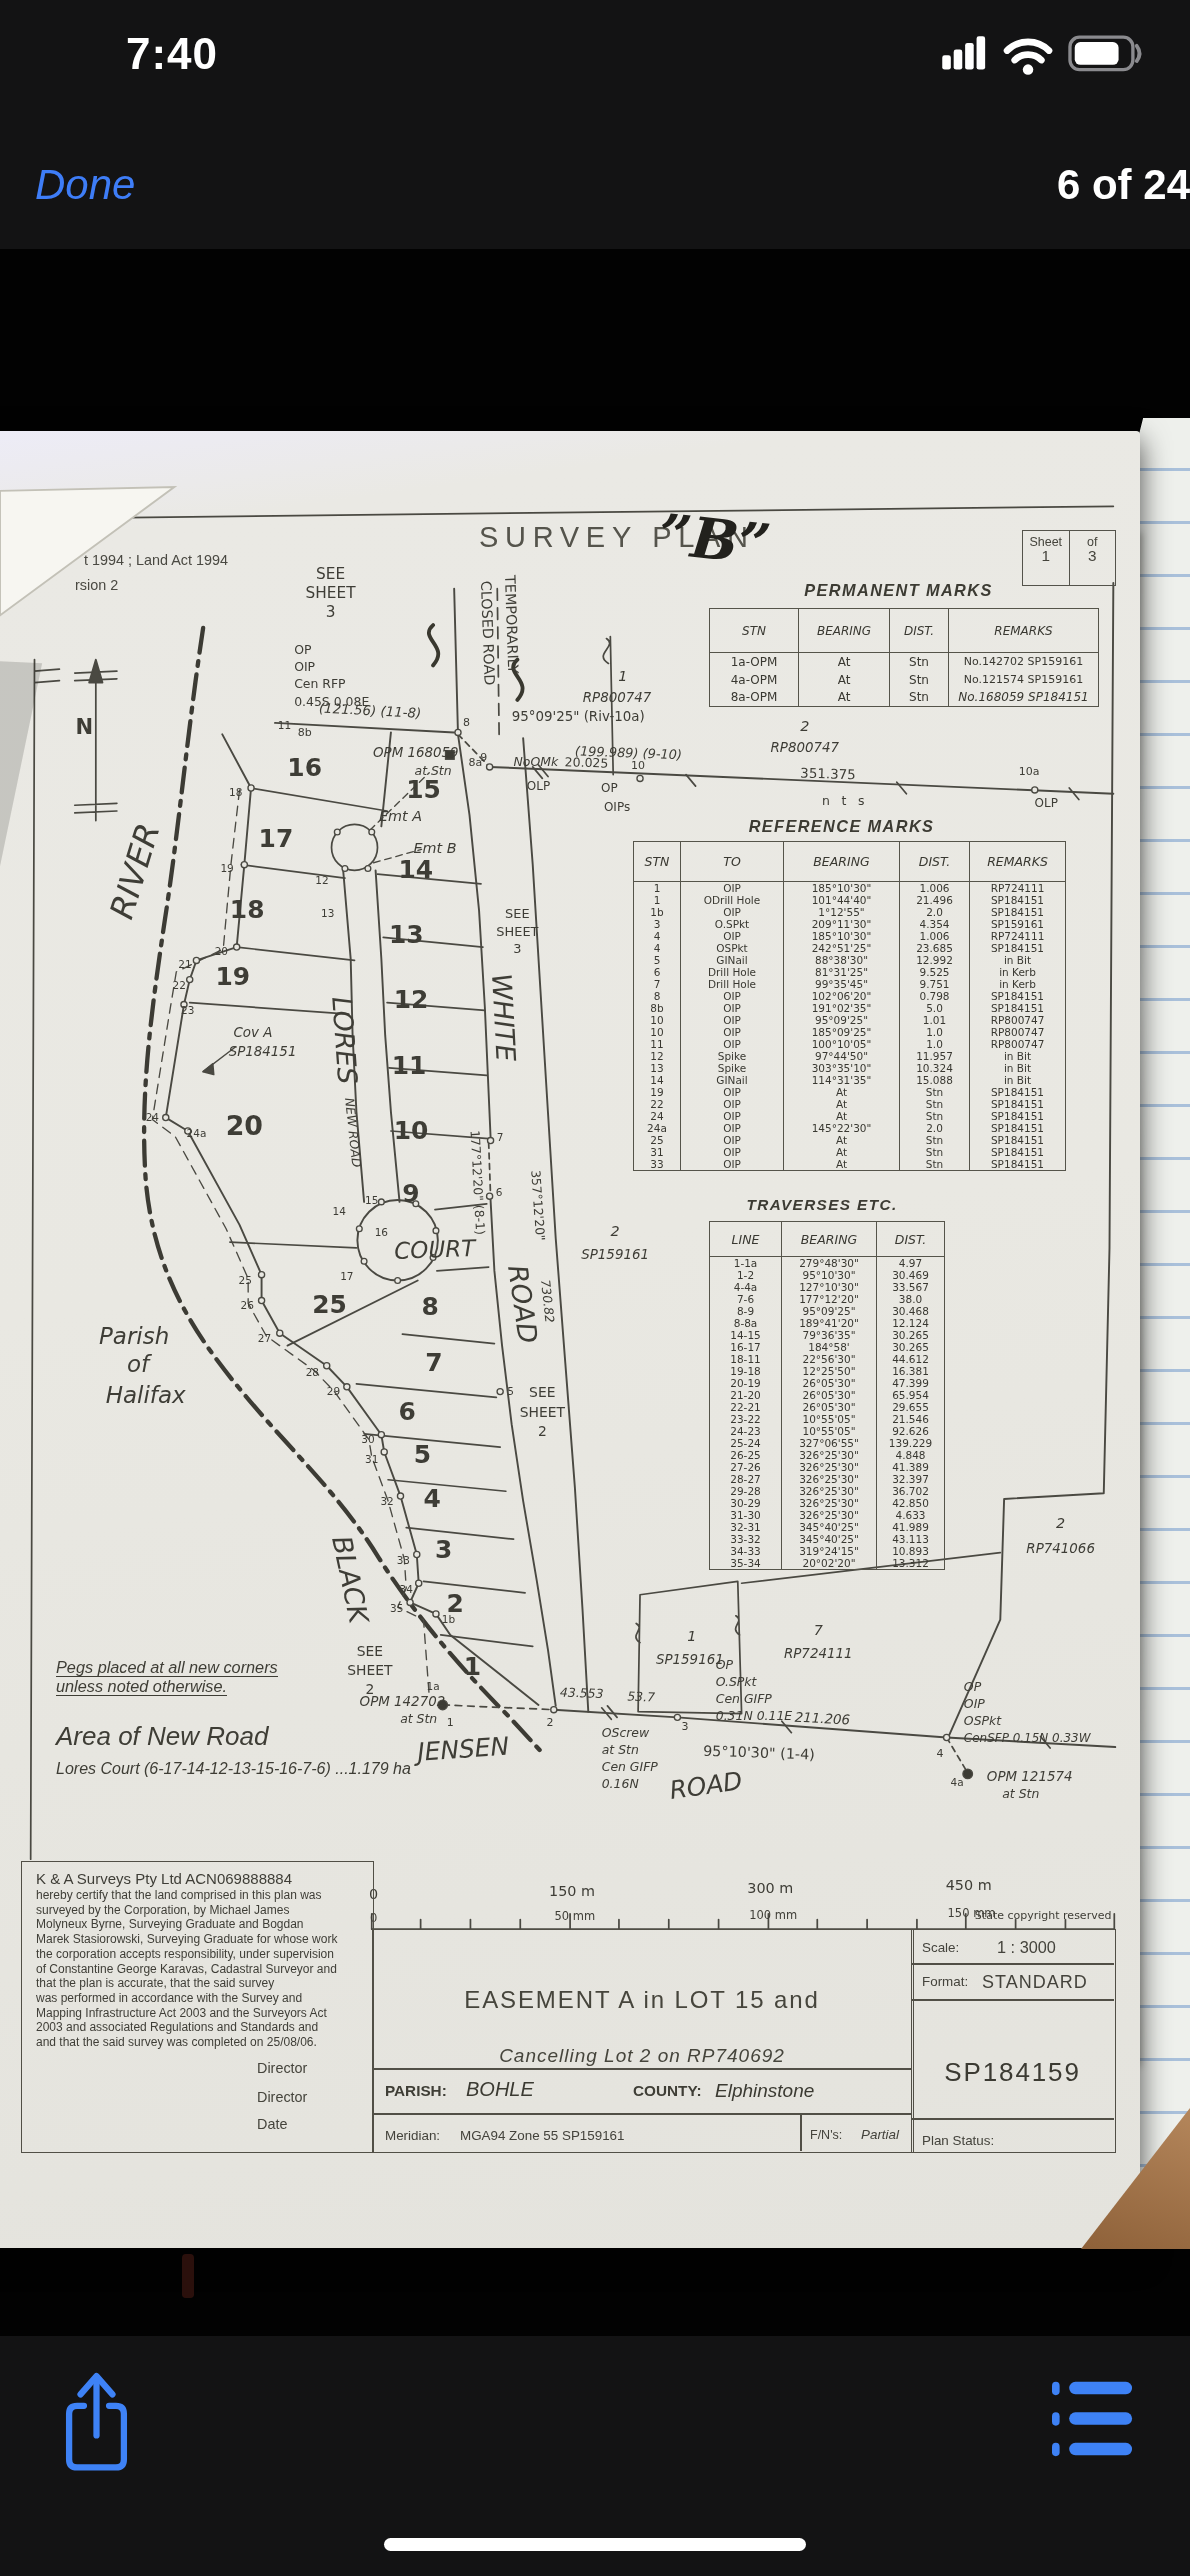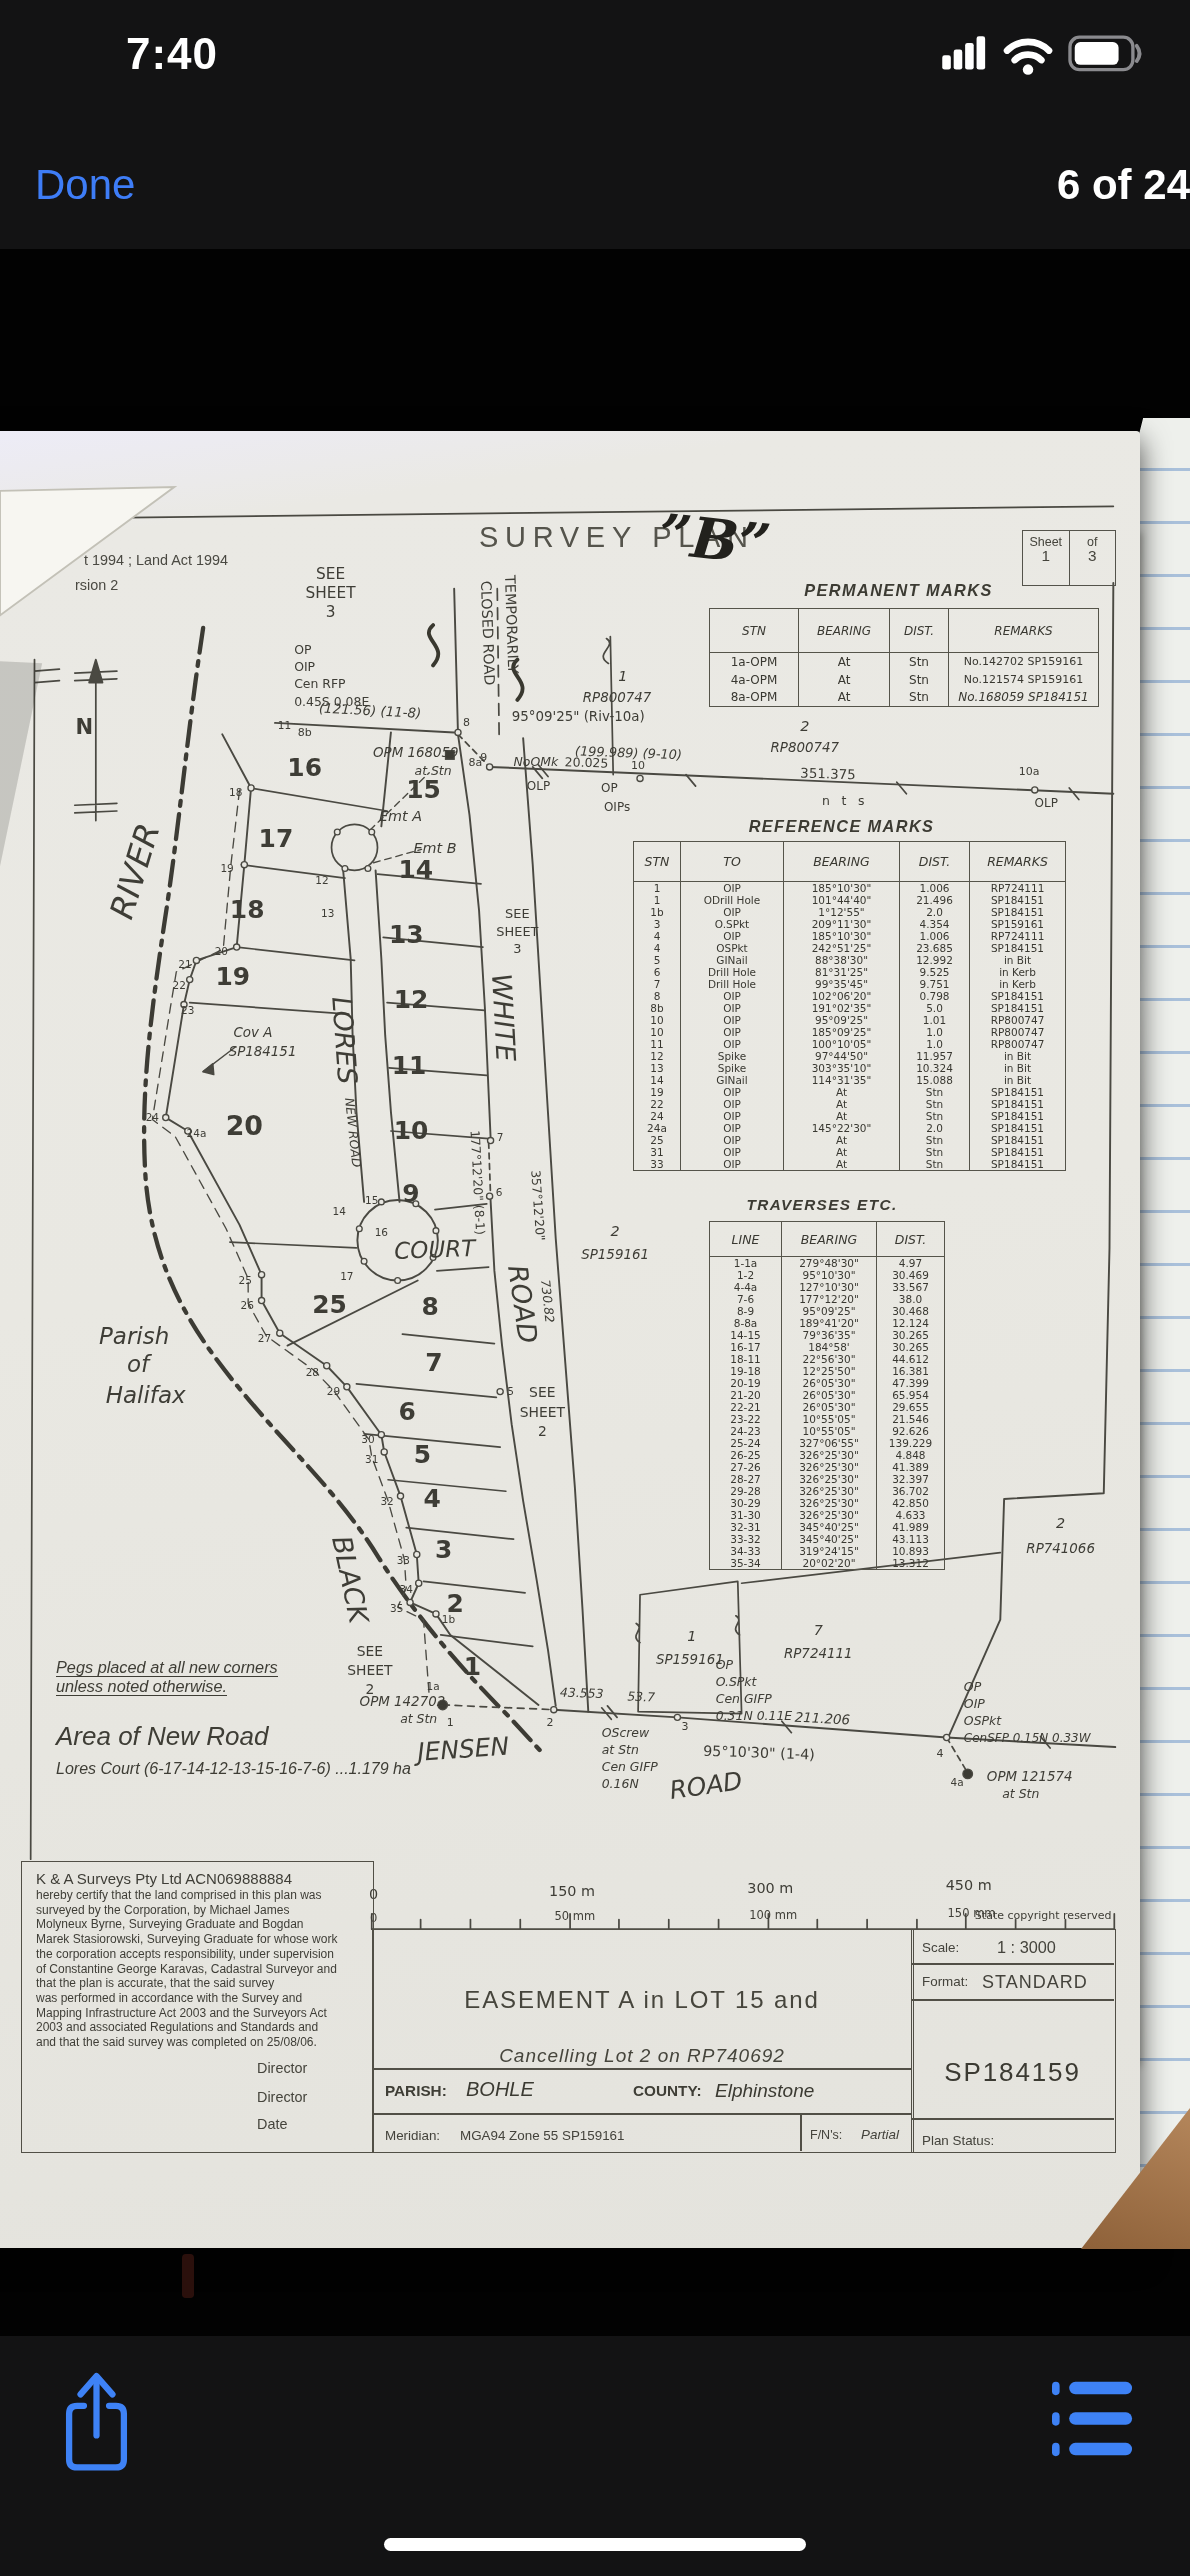--- a/index.html
+++ b/index.html
@@ -2,21 +2,21 @@
 <html><head>
 <meta charset="utf-8">
 <style>
   html,body{margin:0;padding:0;background:#000;}
   .screen{position:relative;width:1190px;height:2576px;background:#000;overflow:hidden;
           font-family:"Liberation Sans",sans-serif;}
   
   .topbar{position:absolute;left:0;top:0;width:1190px;height:317px;background:#131314;}
   .time{position:absolute;left:105px;top:29px;width:134px;text-align:center;color:#fff;
         font-size:44px;font-weight:bold;letter-spacing:1px;}
-  .done{position:absolute;left:35px;top:161px;color:#3e7df7;font-size:42px;font-weight:500;cursor:pointer;}
+  .done{position:absolute;left:35px;top:161px;color:#3e7df7;font-size:42px;font-weight:500;cursor:pointer;font-style:italic;}
   .navtitle{position:absolute;left:0;top:161px;width:1190px;text-align:right;color:#fff;
             font-size:42px;font-weight:bold;}
   
   .photo{position:absolute;left:0;top:249px;width:1190px;height:2087px;background:#020202;}
   .linedsheet{position:absolute;left:1119px;top:418px;width:71px;height:1783px;background:#eef0ec;
       background-image:repeating-linear-gradient(180deg,rgba(0,0,0,0) 0 50px,#a9c0da 50px 53px);
       clip-path:polygon(34% 0,100% 0,100% 100%,20% 100%,8% 92%,20% 84%,6% 76%,18% 66%,4% 57%,16% 48%,2% 39%,14% 30%,0 21%,12% 12%,2% 5%);}
   .smudge{position:absolute;left:5.8px;top:115px;width:17px;height:1533px;
       background:linear-gradient(180deg,rgba(110,108,100,.45),rgba(110,108,100,.05) 30%,rgba(110,108,100,.5) 55%,rgba(110,108,100,.1) 80%,rgba(110,108,100,.4));
       filter:blur(3.8px);}

